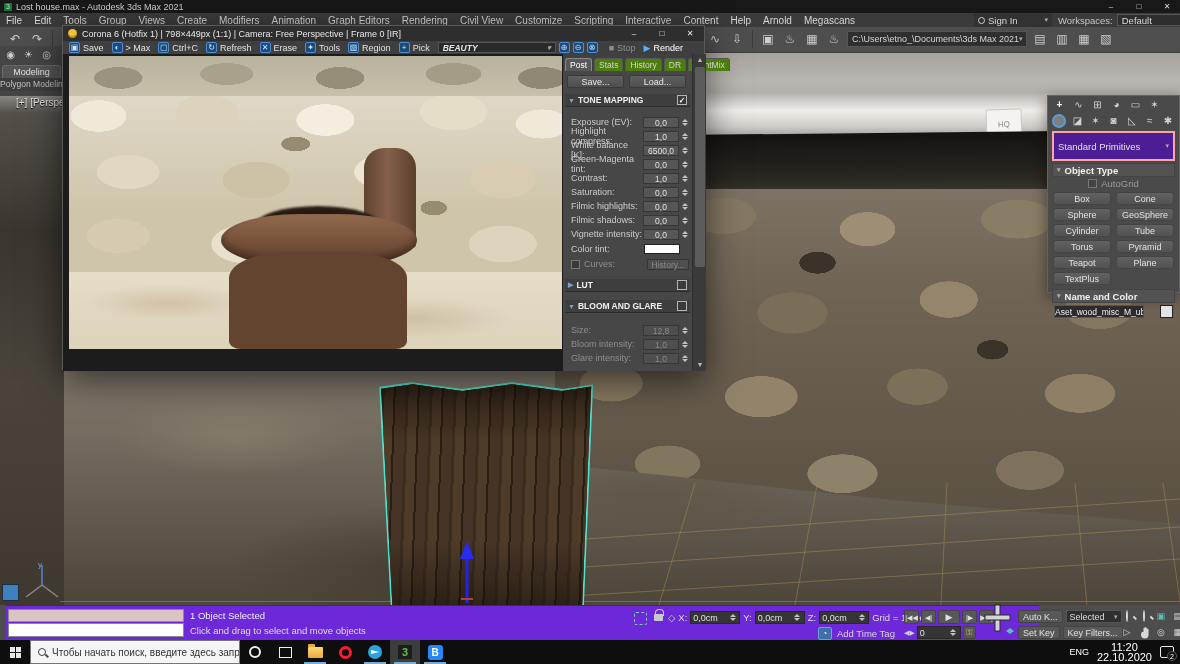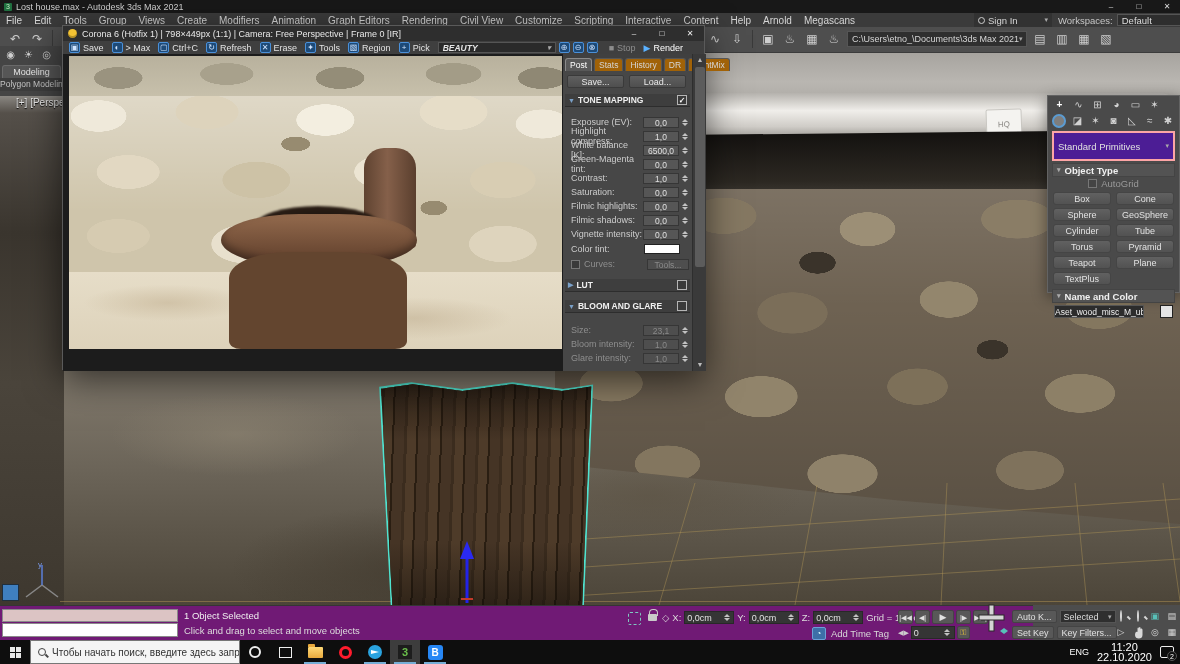--- a/index.html
+++ b/index.html
@@ -114,21 +114,21 @@
   .c-toolbar{position:absolute;left:0;top:15px;width:100%;height:13px;background:#3f3f3f;
     display:flex;align-items:center;gap:3px;padding-left:6px;font-size:9px}
   .tile{width:11px;height:11px;background:#1d4a78;border:1px solid #4a90d9;border-radius:2px;
     color:#cfe4ff;font-size:8px;line-height:10px;text-align:center;flex:0 0 auto}
   .cbtn{display:flex;align-items:center;gap:3px;color:#e2e2e2;margin-right:5px;white-space:nowrap}
   .beauty{width:118px;height:11px;background:#2a2a2a;border:1px solid #555;display:flex;
     align-items:center;justify-content:space-between;padding:0 4px;font-style:italic;
     font-weight:bold;font-size:8.5px;color:#e6e6e6}
   .c-tabs{position:absolute;left:500px;top:28px;width:143px;height:17px;background:#404040;
     display:flex;align-items:flex-end;gap:2px;padding:2px 2px 0 2px;font-size:8.5px}
-  .ctab{background:#a16207;border:1px solid #565656;border-bottom:none;border-radius:3px 3px 0 0;
+  .ctab{background:#4d7c0f;border:1px solid #565656;border-bottom:none;border-radius:3px 3px 0 0;
     padding:1px 4px;color:#d5d5d5;white-space:nowrap}
   .ctab.active{background:#585858;border-color:#8a8a8a;color:#fff}
   .c-render{position:absolute;left:0;top:28px;width:500px;height:317px;background:#1c1c1c}
   .c-img{position:absolute;left:6px;top:2px;width:493px;height:293px;overflow:hidden;background:#ded6c2}
   .ci-toprow{position:absolute;left:0;top:0;width:493px;height:40px;
     background:
       radial-gradient(ellipse 40px 18px at 10% 55%,#9a937f 0 60%,transparent 61%),
       radial-gradient(ellipse 44px 18px at 32% 45%,#a8a18c 0 60%,transparent 61%),
       radial-gradient(ellipse 40px 18px at 55% 55%,#948d78 0 60%,transparent 61%),
       radial-gradient(ellipse 46px 18px at 78% 45%,#a39c87 0 60%,transparent 61%),
@@ -212,21 +212,21 @@
   .cp-ag{display:flex;align-items:center;justify-content:center;gap:4px;color:#9a9a9a;height:13px}
   .cp-ag .box{width:9px;height:9px;border:1px solid #777;background:#444}
   .cp-grid{display:grid;grid-template-columns:58px 58px;gap:3px 5px;justify-content:center;padding:2px 0}
   .obtn{height:13px;background:linear-gradient(#616161,#525252);border:1px solid #454545;
     border-radius:3px;color:#e2e2e2;font-size:9px;text-align:center;line-height:12px}
   .cp-name{display:flex;align-items:center;gap:16px;padding:2px 6px}
   .cp-namefield{flex:1;height:13px;background:#2c2c2c;border:1px solid #555;color:#f0f0f0;
     font-size:8.5px;text-align:center;line-height:12px;white-space:nowrap;overflow:hidden}
   .cp-swatch{width:13px;height:13px;background:#e4e4e4;border:1px solid #222}
   
-  #statusbar{position:absolute;left:0;top:605px;width:1033px;height:35px;background:#701a75;
+  #statusbar{position:absolute;left:6px;top:605px;width:1033px;height:35px;background:#6d28d9;
     border-top:1px solid #353535;font-size:9.5px}
   .mx-pink{position:absolute;left:2px;top:3px;width:176px;height:13px;background:#dcc4c4;border:1px solid #8a8a8a}
   .mx-white{position:absolute;left:2px;top:17px;width:176px;height:14px;background:#fff;border:1px solid #8a8a8a}
   .sb-line1{position:absolute;left:184px;top:4px;color:#f0f0f0}
   .sb-line2{position:absolute;left:184px;top:19px;color:#dddddd}
   .iso{position:absolute;left:628px;top:6px;width:13px;height:13px;border:1px dashed #7ec8c0;border-radius:2px}
   .lockb{position:absolute;left:648px;top:8px;width:9px;height:7px;background:#c9c9c9;border-radius:1px}
   .lockb:before{content:"";position:absolute;left:1px;top:-5px;width:7px;height:6px;
     border:1.5px solid #c9c9c9;border-bottom:none;border-radius:4px 4px 0 0}
   .coords{position:absolute;left:662px;top:5px;display:flex;align-items:center;gap:3px;color:#ddd}
@@ -564,35 +564,35 @@
         </span>
     </div>
     <div class="trow" style="top:171px">
       <span class="lbl">Color tint:</span>
       <span class="swatch-w"></span>
       <span style="width:9px"></span>
     </div>
     <div class="trow disabled" style="top:186px">
       <span class="chk" style="margin:0 4px 0 0;width:9px;height:9px;border-color:#777"></span>
       <span class="lbl">Curves:</span>
-      <span class="vbox" style="width:42px">Tools...</span>
+      <span class="vbox" style="width:42px">History...</span>
     </div>
     <div class="sect" style="top:208px">
       <span class="sarrow">▶</span>
       <span>LUT</span>
       <span class="chk" style="color:transparent"></span>
     </div>
     <div class="sect" style="top:229px">
       <span class="sarrow">▼</span>
       <span>BLOOM AND GLARE</span>
       <span class="chk" style="color:transparent"></span>
     </div>
     <div class="trow disabled" style="top:252px">
       <span class="lbl">Size:</span>
-      <span class="vbox">23,1</span>
+      <span class="vbox">12,8</span>
       <span class="spin">
           <i class="up"></i>
           <i class="dn"></i>
         </span>
     </div>
     <div class="trow disabled" style="top:266px">
       <span class="lbl">Bloom intensity:</span>
       <span class="vbox">1,0</span>
       <span class="spin">
           <i class="up"></i>

